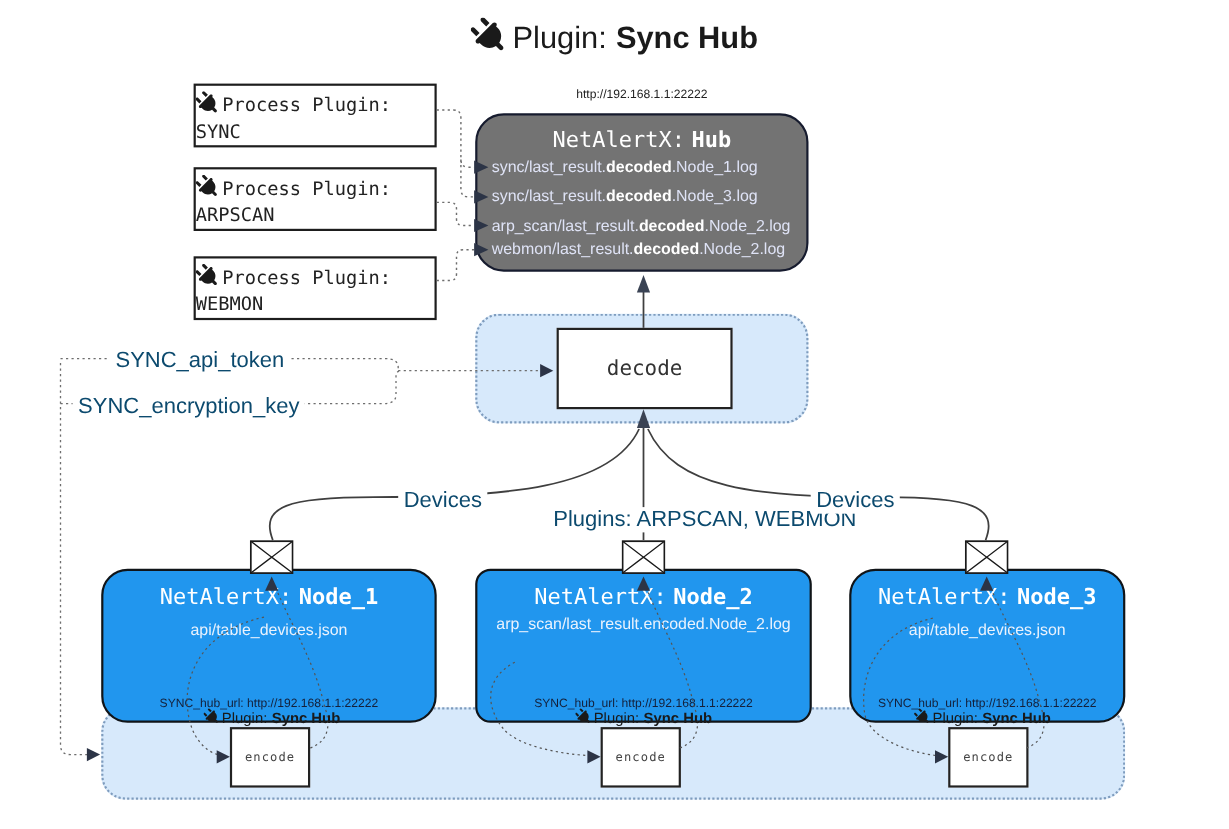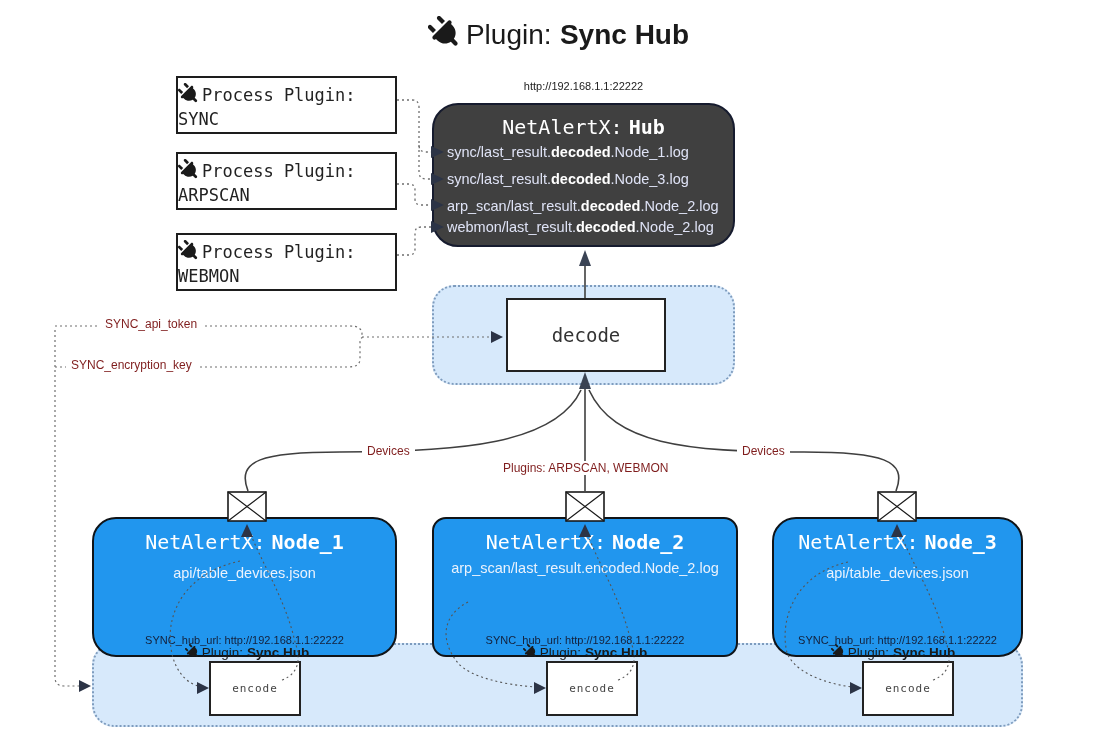--- a/index.html
+++ b/index.html
@@ -16,53 +16,53 @@
   .proc-box { position:absolute; left:176px; width:221px; height:58px; background:#fff;
     border:2px solid #1d1d1d; z-index:2; 
     font-family:"DejaVu Sans Mono","Liberation Mono",monospace; font-size:17px; color:#222;
     padding-top:5px; line-height:24px; }
   .proc-box .plug { display:inline-block; vertical-align:-4px; margin-right:2px; }
 
   
   .hub-url { position:absolute; left:432px; top:80px; width:303px; text-align:center;
     font-size:11px; color:#222; z-index:2; }
   .hub-box { position:absolute; left:432px; top:103px; width:303px; height:144px;
-    background:#404040; border:2px solid #161b2e; border-radius:26px; z-index:2; }
+    background:#737373; border:2px solid #161b2e; border-radius:26px; z-index:2; }
   .hub-title { position:absolute; top:10px; width:100%; text-align:center;
     font-family:"DejaVu Sans Mono","Liberation Mono",monospace; font-size:20px; color:#ffffff; }
   .hub-title b { font-weight:bold; }
   .hub-log { position:absolute; left:13px; font-size:14.5px; color:#dfe3f6; white-space:nowrap; }
   .hub-log b { color:#ffffff; }
 
   
   .band { background:#d7e9fb; border:2px dotted #7e9cbe; border-radius:22px; position:absolute; z-index:1; }
   .decode-band { left:432px; top:285px; width:303px; height:100px; }
   .decode-box { position:absolute; left:506px; top:298px; width:160px; height:74px; background:#fff;
     border:2px solid #222; z-index:2; display:flex; align-items:center; justify-content:center;
     font-family:"DejaVu Sans Mono","Liberation Mono",monospace; font-size:19px; color:#333; }
 
   
-  .edge-label { position:absolute; background:#fff; padding:0 5px; font-size:12px; color:#7f1d1d;
+  .edge-label { position:absolute; background:#fff; padding:0 5px; font-size:20px; color:#0c4a6e;
     z-index:3; white-space:nowrap; }
 
   
   .node-box { position:absolute; top:517px; height:140px; background:#2196ee;
     border:2px solid #101418; border-radius:24px; z-index:2; }
   .node-title { position:absolute; top:11px; width:100%; text-align:center;
     font-family:"DejaVu Sans Mono","Liberation Mono",monospace; font-size:20px; color:#fff; }
   .node-file { position:absolute; width:100%; text-align:center; font-size:14.5px; color:#eaf2fd;
     white-space:nowrap; }
   .node-url { position:absolute; bottom:9px; width:100%; text-align:center; font-size:11px; color:#14203a; }
 
   
   .envelope { position:absolute; top:491px; width:40px; height:31px; z-index:10; }
 
   
   .encode-band { left:92px; top:643px; width:931px; height:84px; }
-  .encode-box { position:absolute; top:661px; width:92px; height:55px; background:#fff;
+  .encode-box { position:absolute; top:661px; width:73px; height:55px; background:#fff;
     border:2px solid #222; z-index:2; display:flex; align-items:center; justify-content:center;
     font-family:"DejaVu Sans Mono","Liberation Mono",monospace; font-size:11px; letter-spacing:1px; color:#444; }
   .encode-label { position:absolute; top:644px; width:220px; text-align:center; font-size:13.5px;
     color:#1a1a1a; z-index:3; }
   .encode-label .plug { display:inline-block; vertical-align:-2px; margin-right:2px; }
 
   svg.overlay { position:absolute; left:0; top:0; z-index:2; pointer-events:none; }
   .plug svg { display:block; }
 </style>
 </head>

